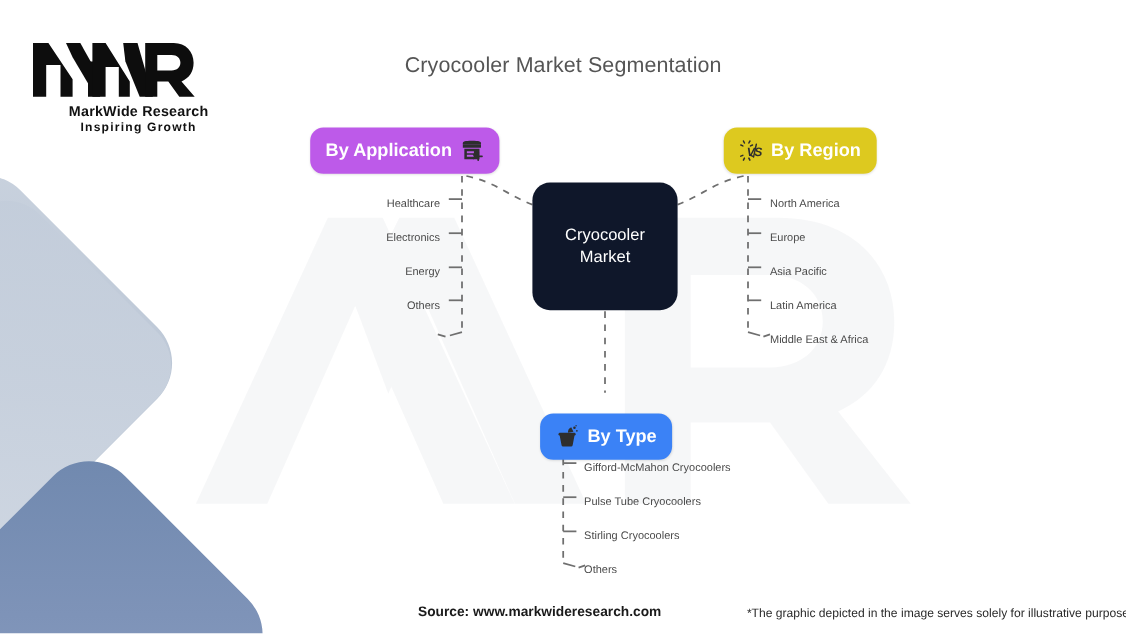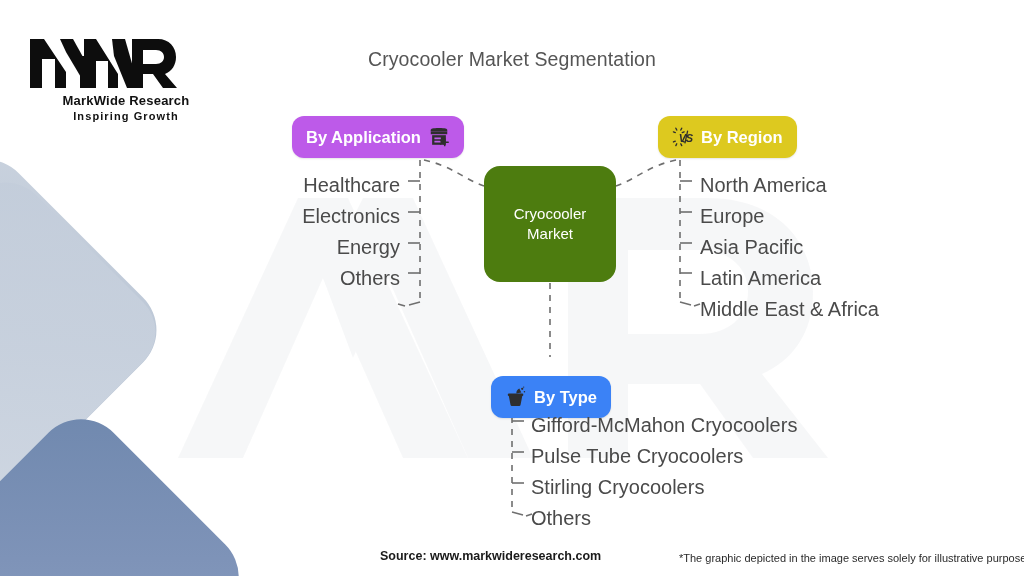--- a/index.html
+++ b/index.html
@@ -107,21 +107,21 @@
     pointer-events: none;
   }
 
   
   .center-node {
     position: absolute;
     left: 484px;
     top: 166px;
     width: 132px;
     height: 116px;
-    background: #4d7c0f;
+    background: #0f172a;
     border-radius: 16px;
     color: #ffffff;
     font-size: 15px;
     line-height: 20px;
     display: flex;
     align-items: center;
     justify-content: center;
     text-align: center;
   }
 
@@ -134,28 +134,28 @@
     align-items: center;
     gap: 7px;
     padding: 0 14px;
     color: #ffffff;
     font-size: 16.5px;
     font-weight: 600;
     white-space: nowrap;
     box-shadow: 0 1px 2px rgba(0,0,0,.10);
   }
   .badge .ico { display: flex; align-items: center; }
-  #badge-application { left: 292px; top: 116px; background: #bd5ae9; }
+  #badge-application { left: 282px; top: 116px; background: #bd5ae9; }
   #badge-region      { left: 658px; top: 116px; background: #ddc91f; }
   #badge-type        { left: 491px; top: 357px; background: #3b82f6; margin-top: 19px; }
 
   
   .leaf-list { position: absolute; }
   .leaf {
-    font-size: 20px;
+    font-size: 10px;
     color: #4a4a4a;
     white-space: nowrap;
     height: 31px;
     display: flex;
     align-items: center;
   }
   #list-application {
     left: 0px;
     top: 170px;
     width: 400px;

